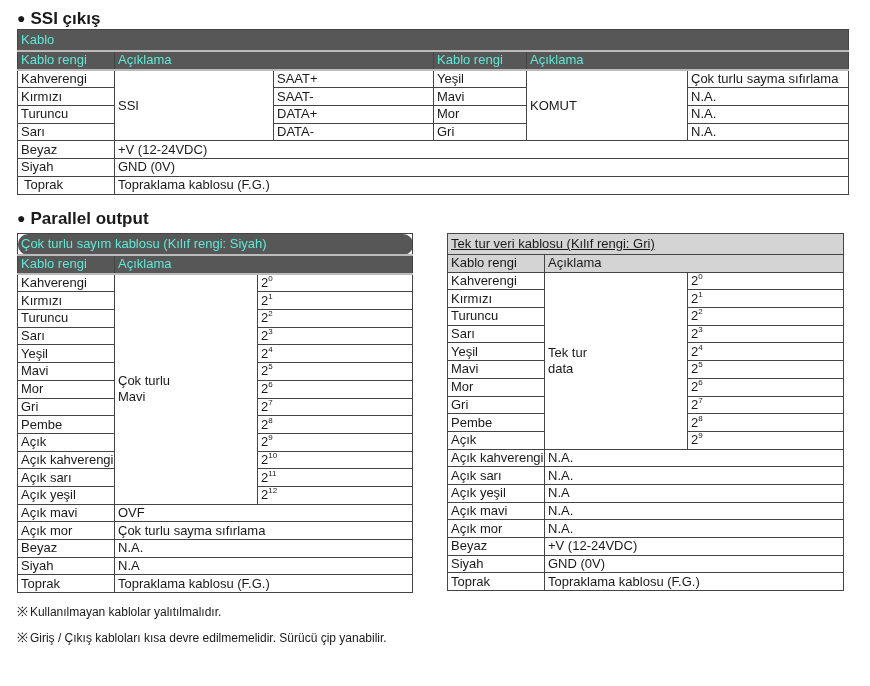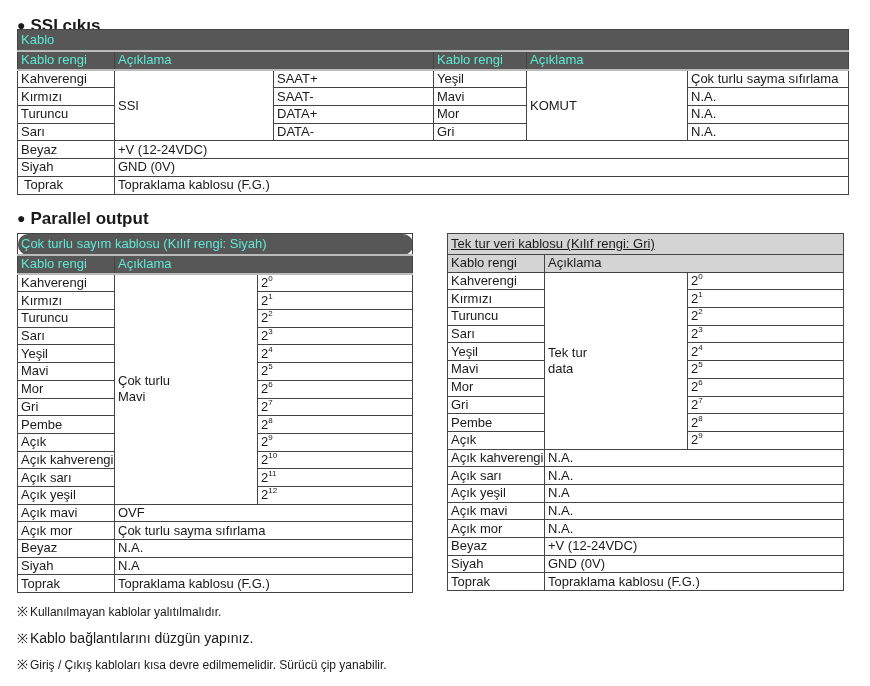--- a/index.html
+++ b/index.html
@@ -12,21 +12,21 @@
   .light .hdr { background: #d4d4d4; color: #1a1a1a; }
   .merged { vertical-align: middle; }
   sup { font-size: 8px; line-height: 0; vertical-align: 6px; }
   .notes { position: absolute; left: 17px; top: 599px; font-size: 12px; line-height: 26px; }
   .notes div.big { font-size: 14px; }
   .mark { font-size: 13px; margin-right: 2px; }
 </style>
 </head>
 <body>
 
-<div class="heading" style="top:15px;">
+<div class="heading" style="top:8px;">
   <span class="bullet">●</span><span>SSI çıkış</span>
 </div>
 
 <table class="dark" style="left:17px; top:29px; width:831px;">
   <colgroup>
     <col style="width:97px">
       <col style="width:159px">
       <col style="width:160px">
       <col style="width:93px">
       <col style="width:161px">
@@ -276,15 +276,14 @@
       </tr>
       <tr>
         <td>Toprak</td>
         <td colspan="2">Topraklama kablosu (F.G.)</td>
       </tr>
     </tbody>
 </table>
 
 <div class="notes">
   <div><span class="mark">※</span><span>Kullanılmayan kablolar yalıtılmalıdır.</span></div>
-  <div class="big"><span class="mark">※</span><span>Kablo bağlantılarını düzgün yapınız.</span></div>
   <div><span class="mark">※</span><span>Giriş / Çıkış kabloları kısa devre edilmemelidir. Sürücü çip yanabilir.</span></div>
 </div>
 
 </body></html>

